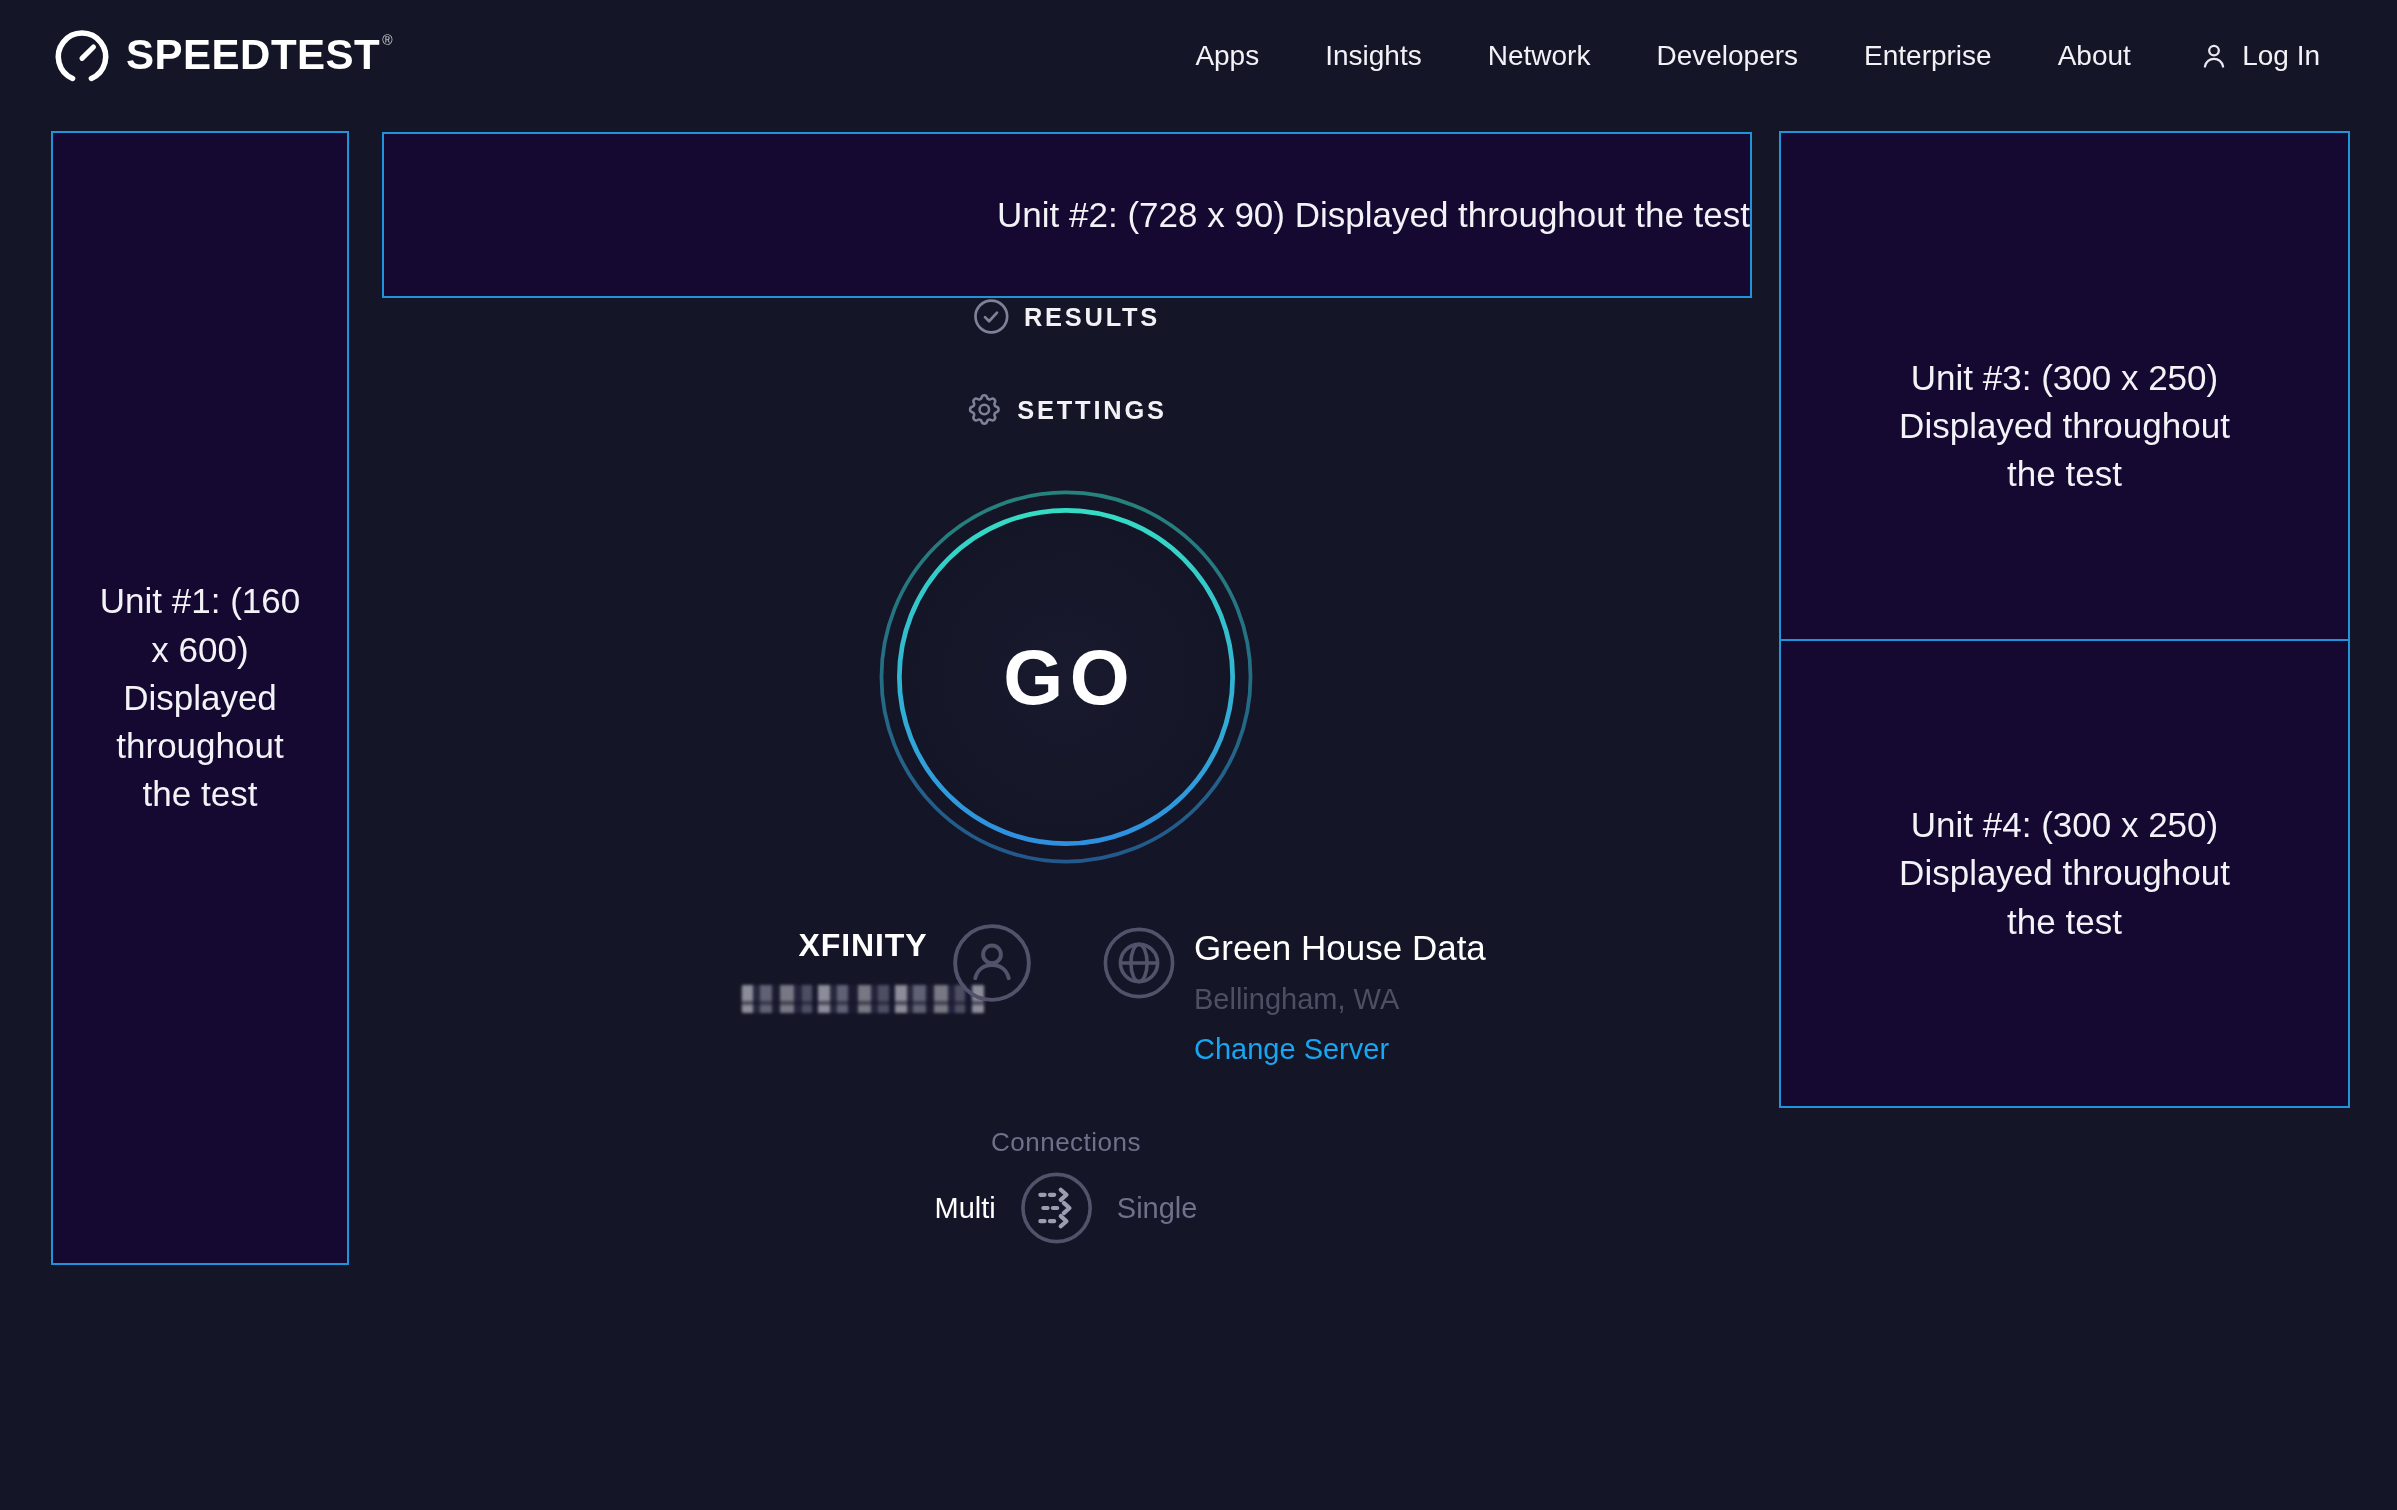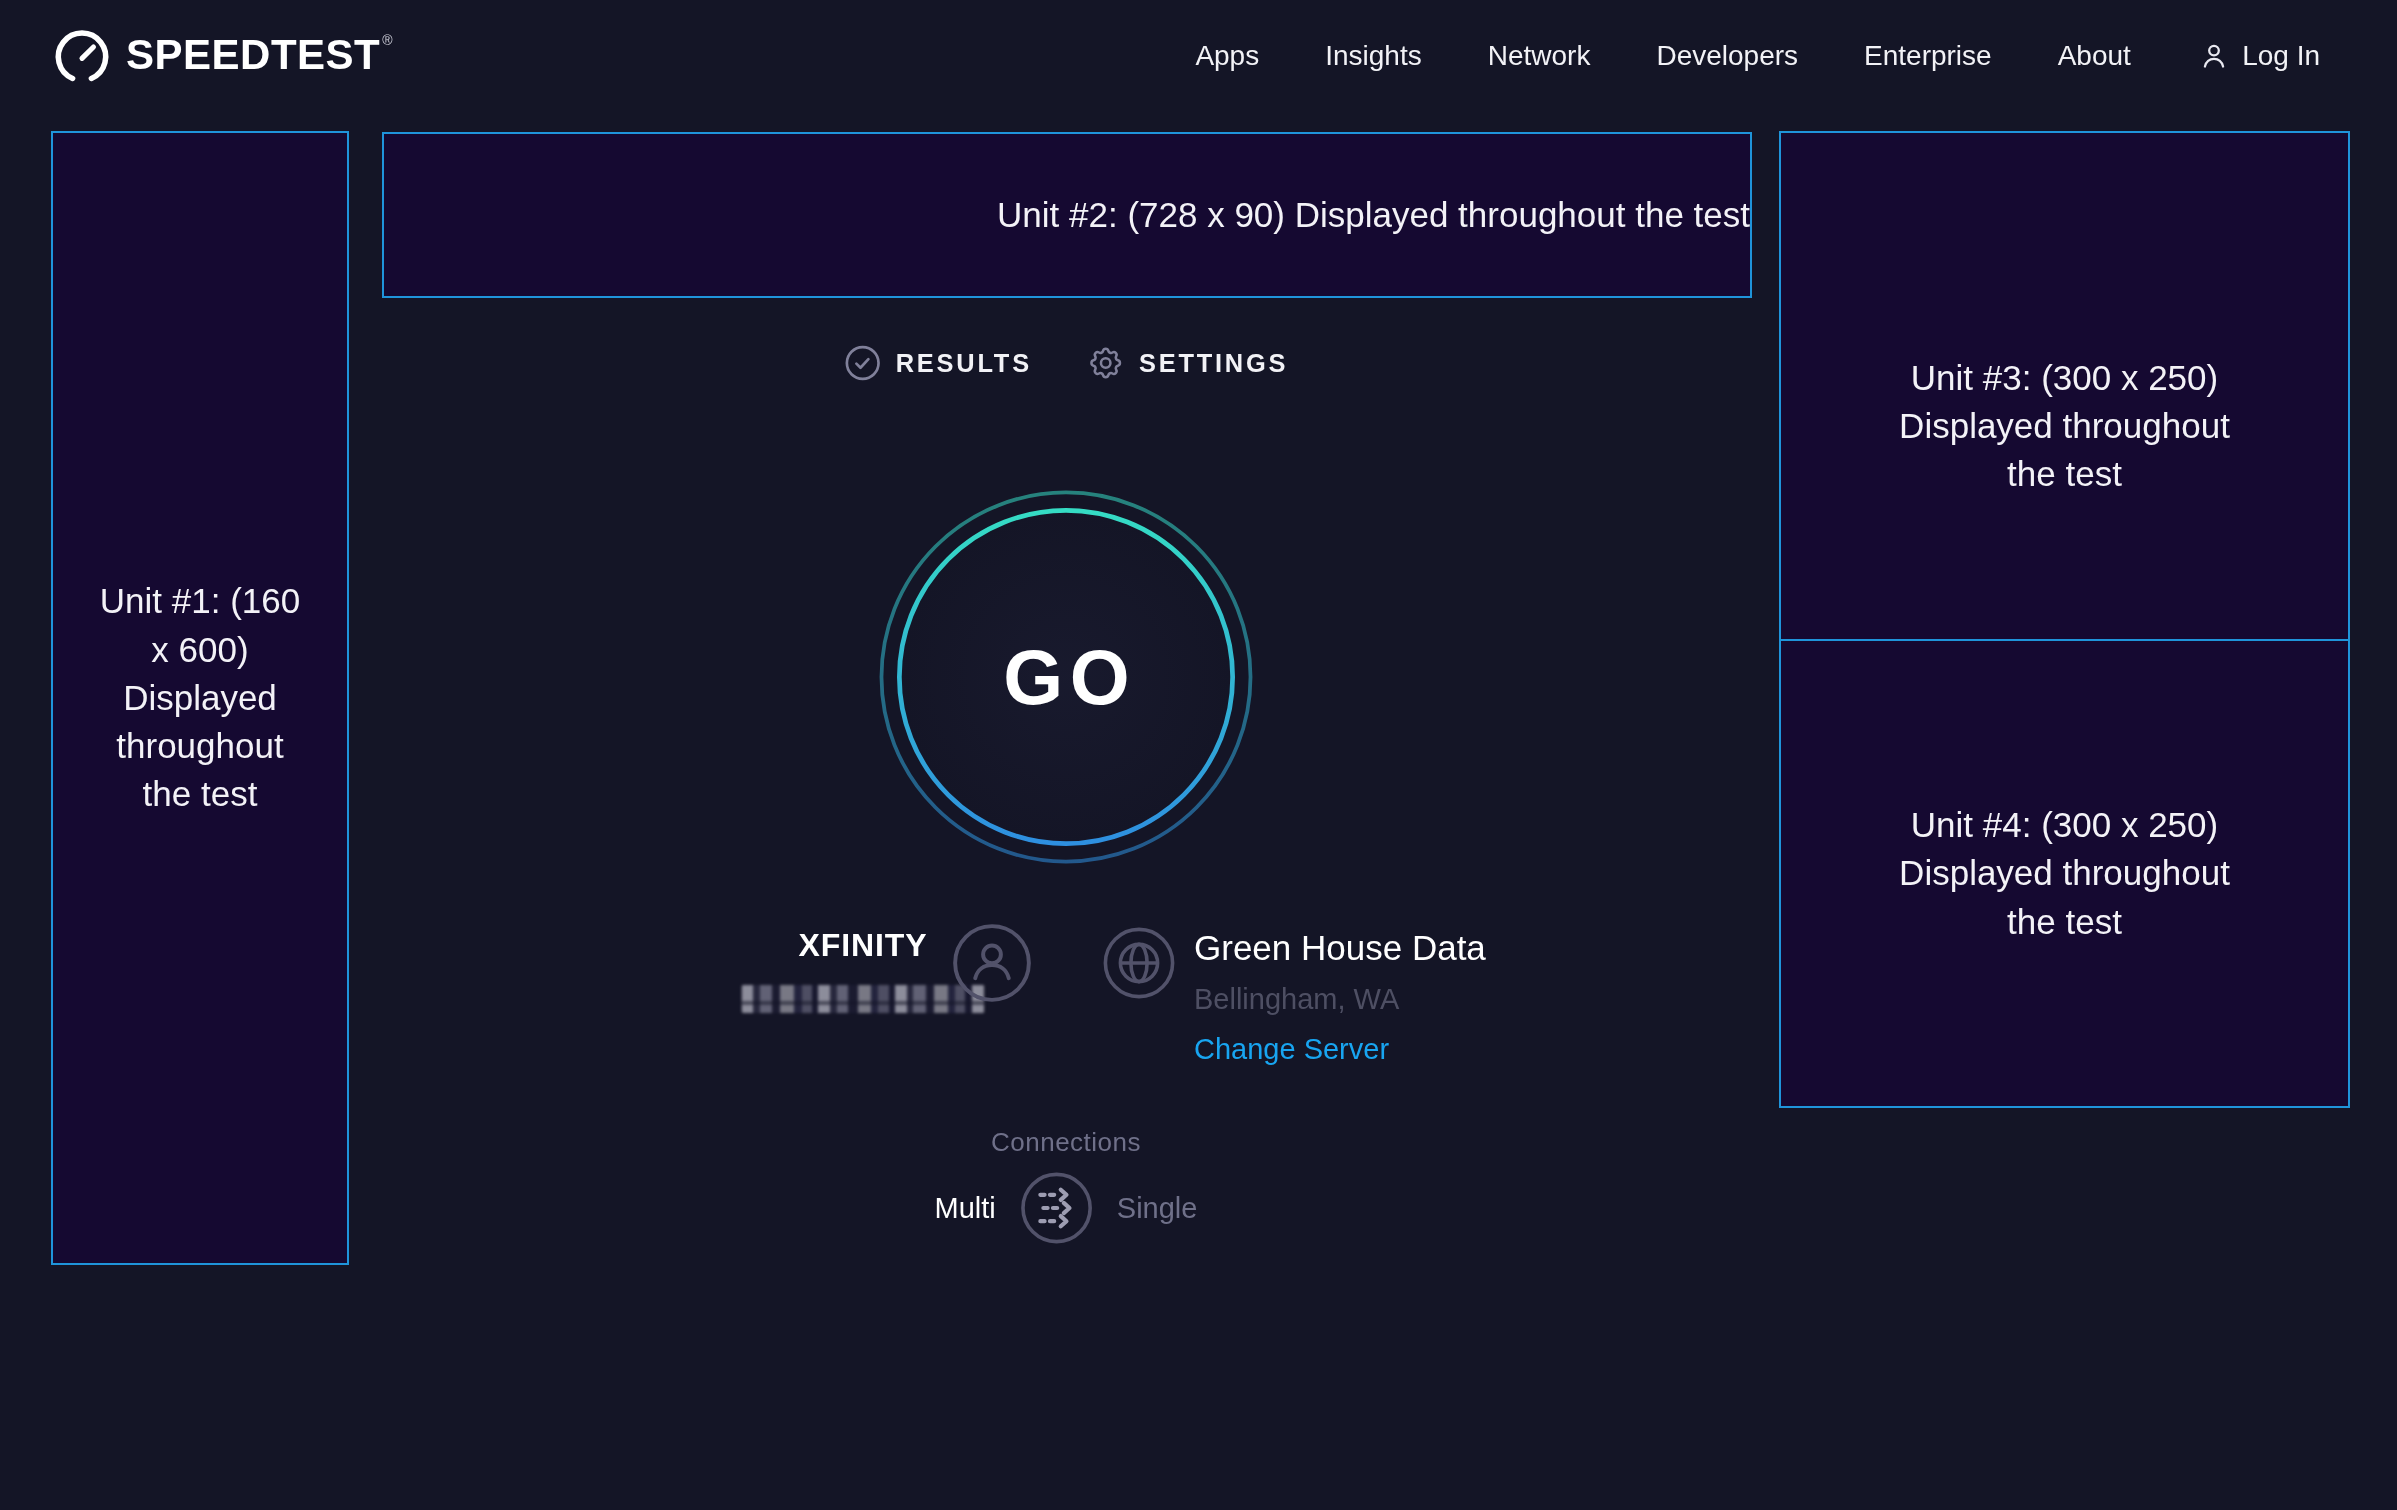--- a/index.html
+++ b/index.html
@@ -24,21 +24,21 @@
 
   
   .ad{position:absolute;background:var(--ad_bg);border:2.8px solid var(--ad_border);display:flex;align-items:center;justify-content:center;text-align:center;color:#f3f2f7;font-size:35px;line-height:1.38;cursor:pointer;}
   #ad1{left:51px;top:131px;width:298px;height:1134px;padding:0 43px;}
   #ad2{left:382px;top:132px;width:1370px;height:166px;justify-content:flex-end;}
   #ad3{left:1779px;top:131px;width:571px;height:590px;padding:0 94px;}
   #ad4{left:1779px;top:639px;width:571px;height:469px;padding:0 94px;}
   #ad5{left:385px;top:1298px;width:1367px;height:167px;}
 
   
-  .tabs{position:absolute;left:1066px;top:363px;transform:translate(-50%,-50%);display:flex;align-items:center;gap:55px;}
+  .tabs{position:absolute;left:1066px;top:363px;transform:translate(-50%,-50%);display:flex;align-items:center;gap:55px;flex-direction:column;}
   .tab{display:flex;align-items:center;gap:14px;color:var(--text);font-size:25.4px;font-weight:700;letter-spacing:2.8px;cursor:pointer;white-space:nowrap;}
   .tab svg{width:38px;height:38px;color:var(--icon_gray);}
 
   
   .go{position:absolute;left:1066px;top:677px;transform:translate(-50%,-50%);width:386px;height:386px;cursor:pointer;}
   .go svg{position:absolute;inset:0;}
   .go-label{position:absolute;inset:0;display:flex;align-items:center;justify-content:center;color:#fff;font-size:77px;font-weight:600;letter-spacing:6.6px;padding-left:7.5px;}
 
   
   .isp{position:absolute;left:863px;top:927px;transform:translateX(-50%);display:flex;flex-direction:column;align-items:center;gap:21px;}

